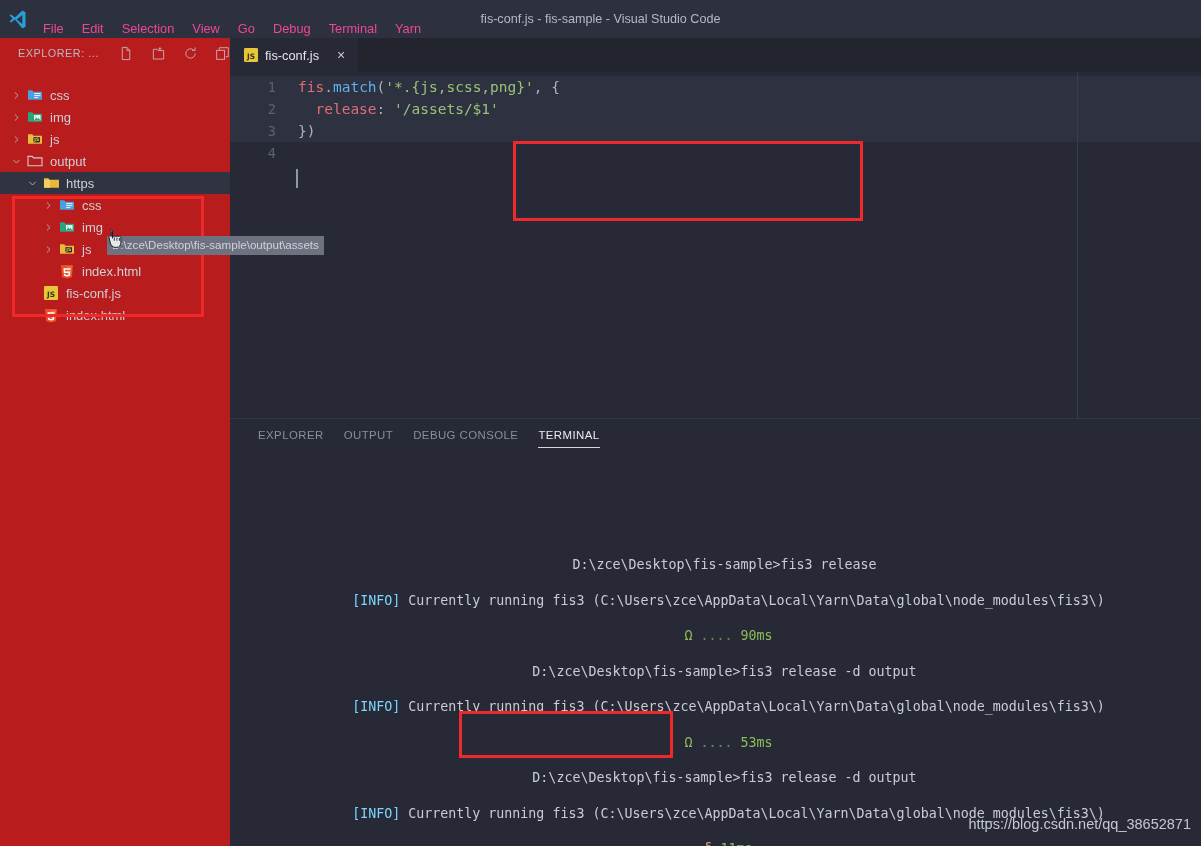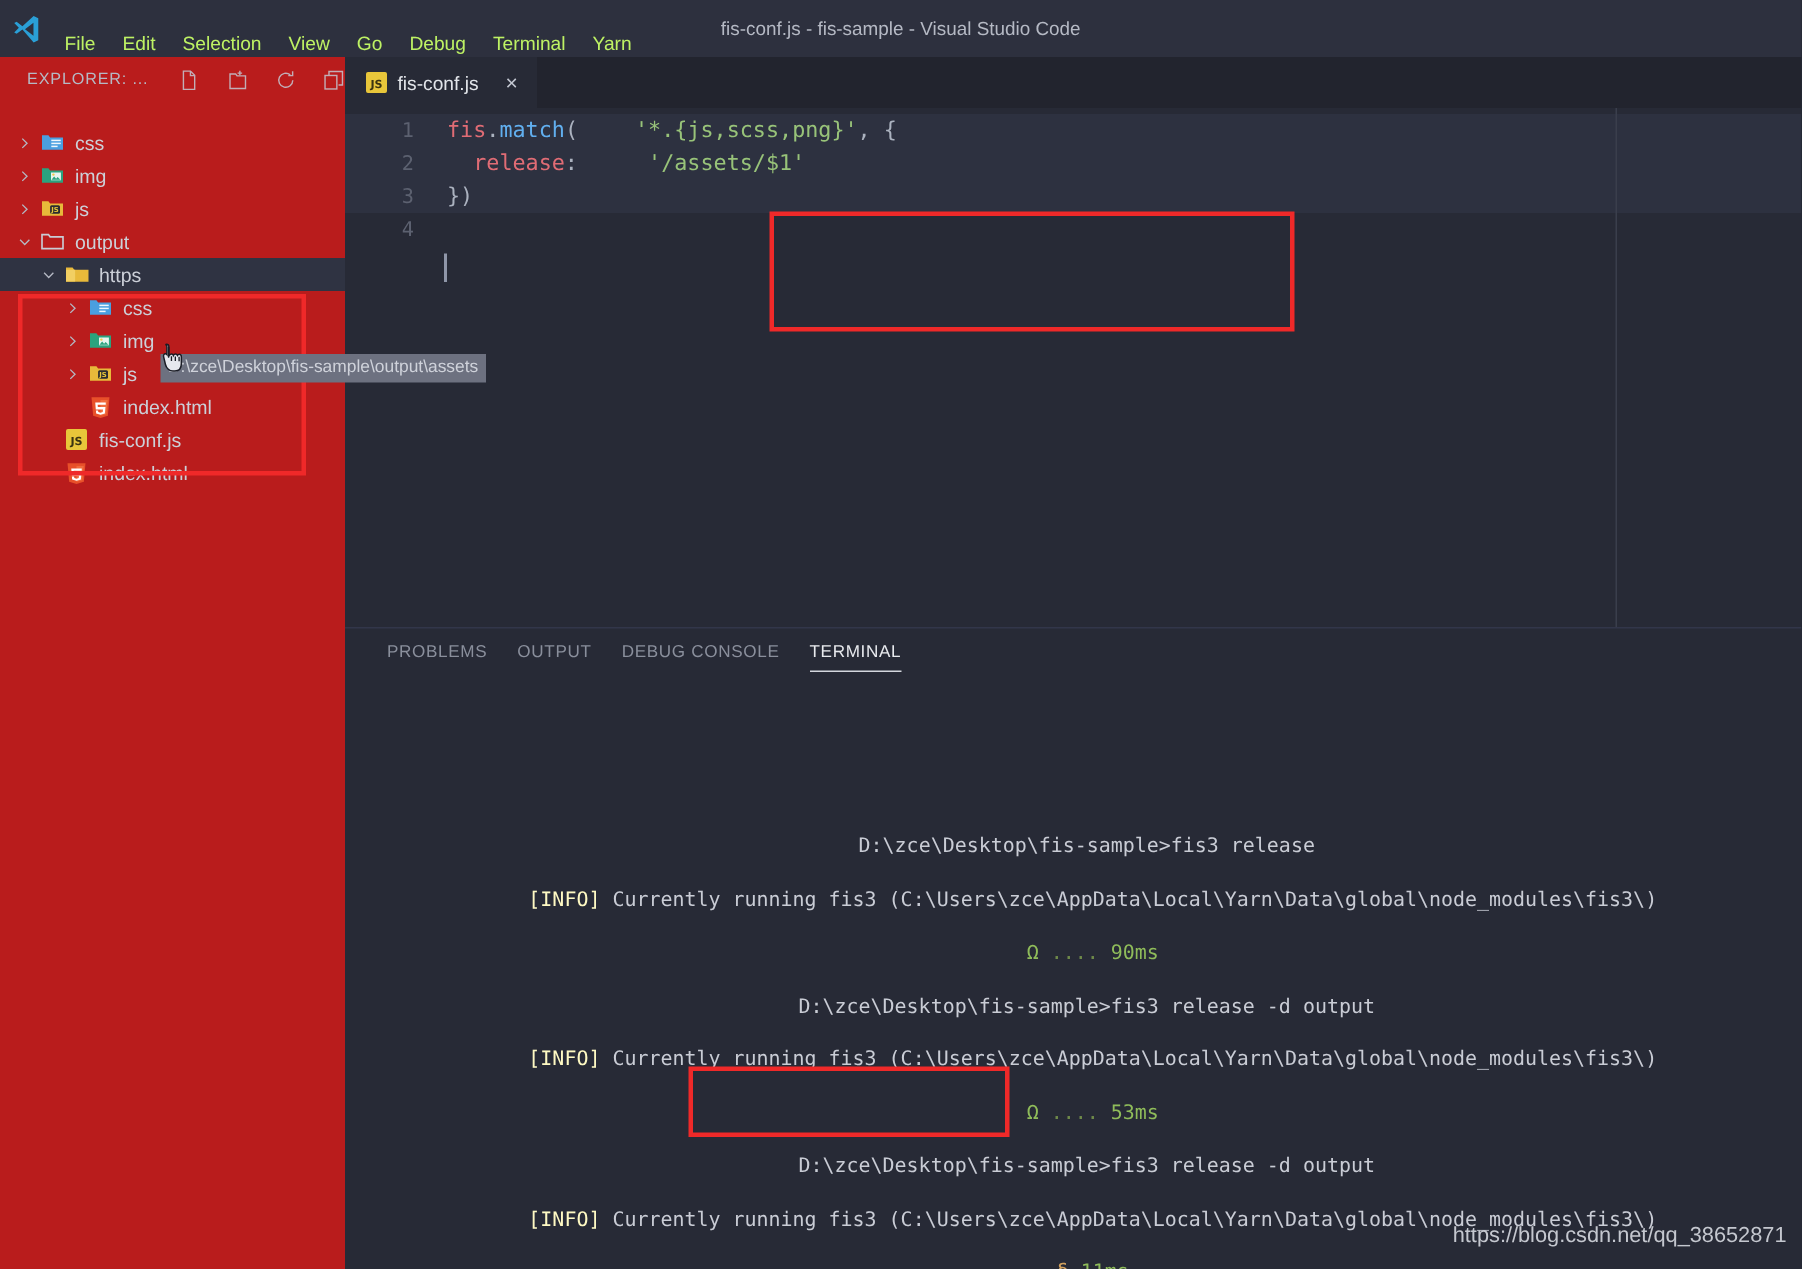--- a/index.html
+++ b/index.html
@@ -22,21 +22,21 @@
     display: flex; align-items: center;
   }
   #vscode-logo {
     width: 34px; height: 38px;
     display: flex; align-items: center; justify-content: center;
     flex: none;
   }
   #vscode-logo svg { display:block; }
   .menu-item {
     font-size: 12.8px;
-    color: #bef264;
+    color: #ec4899;
     padding: 0 9px;
     line-height: 38px;
     white-space: nowrap;
     cursor: default;
     margin-top: 19px;
   }
   #window-title {
     position: absolute; left: 0; top: 0; width: 1201px;
     text-align: center; line-height: 38px;
     font-size: 12.6px; color: #b5b9c4;
@@ -164,21 +164,21 @@
   #code-lines { padding-top: 4px; }
   #cursor-bar {
     position: absolute; left: 66px; top: 97px;
     width: 1.5px; height: 19px; background: #8f96a8;
   }
   
   .tk-plain { color: #d4d7e0; }
   .tk-var   { color: #e06c75; margin-top: 16px; }
   .tk-fn    { color: #61afef; }
   .tk-punc  { color: #abb2bf; }
-  .tk-str   { color: #98c379; margin-left: 38px; }
+  .tk-str   { color: #98c379; }
   .tk-prop  { color: #e06c75; }
 
   #editor-redbox {
     position: absolute; left: 283px; top: 69px;
     width: 344px; height: 74px;
     border: 3px solid #ef2929;
     z-index: 20;
     pointer-events: none;
   }
 
@@ -211,21 +211,21 @@
     padding-left: 18px; padding-top: 24px;
     font-family: "DejaVu Sans Mono", monospace;
     font-size: 13.3px;
     line-height: 35.5px;
     color: #c9ccd5;
     white-space: pre;
     overflow: hidden;
     height: 390px;
   }
   .t-line { height: 35.5px; text-align: center; }
-  .t-info { color: #fef9c3; }
+  .t-info { color: #7dd3fc; }
   .t-green { color: #8fbc5a; }
   .t-gold  { color: #d2a15e; }
   .t-dots  { color: #6f8a4a; }
 
   #terminal-redbox {
     position: absolute; left: 229px; top: 259px;
     width: 208px; height: 41px;
     border: 3px solid #ef2929;
     z-index: 20;
     pointer-events: none;
@@ -496,21 +496,21 @@
         <div class="code-line line-hl"><span class="ln">3</span><span class="ctext"><span class="tk-punc">})</span></span></div>
         <div class="code-line"><span class="ln">4</span><span class="ctext"></span></div>
       </div>
     <div id="cursor-bar"></div>
     <div id="editor-redbox" style="border-color: rgb(239, 41, 41);"></div>
   </div>
 </div>
 
 <div id="panel">
   <div id="panel-tabs">
-      <div class="ptab">PROBLEMS</div>
+      <div class="ptab">EXPLORER</div>
       <div class="ptab">OUTPUT</div>
       <div class="ptab">DEBUG CONSOLE</div>
       <div class="ptab active">TERMINAL</div>
     </div>
   <div id="terminal">
     <div id="terminal-lines"><div class="t-line"><span>D:\zce\Desktop\fis-sample&gt;fis3 release</span></div><div class="t-line"><span> </span><span class="t-info">[INFO]</span><span> Currently running fis3 (C:\Users\zce\AppData\Local\Yarn\Data\global\node_modules\fis3\)</span></div><div class="t-line"><span class="t-green"> Ω</span><span class="t-dots"> ....</span><span class="t-green"> 90ms</span></div><div class="t-line"><span>D:\zce\Desktop\fis-sample&gt;fis3 release -d output</span></div><div class="t-line"><span> </span><span class="t-info">[INFO]</span><span> Currently running fis3 (C:\Users\zce\AppData\Local\Yarn\Data\global\node_modules\fis3\)</span></div><div class="t-line"><span class="t-green"> Ω</span><span class="t-dots"> ....</span><span class="t-green"> 53ms</span></div><div class="t-line"><span>D:\zce\Desktop\fis-sample&gt;fis3 release -d output</span></div><div class="t-line"><span> </span><span class="t-info">[INFO]</span><span> Currently running fis3 (C:\Users\zce\AppData\Local\Yarn\Data\global\node_modules\fis3\)</span></div><div class="t-line"><span class="t-gold"> δ</span><span class="t-green"> 11ms</span></div></div>
     <div id="terminal-redbox" style="border-color: rgb(239, 41, 41);"></div>
   </div>
 </div>
 

